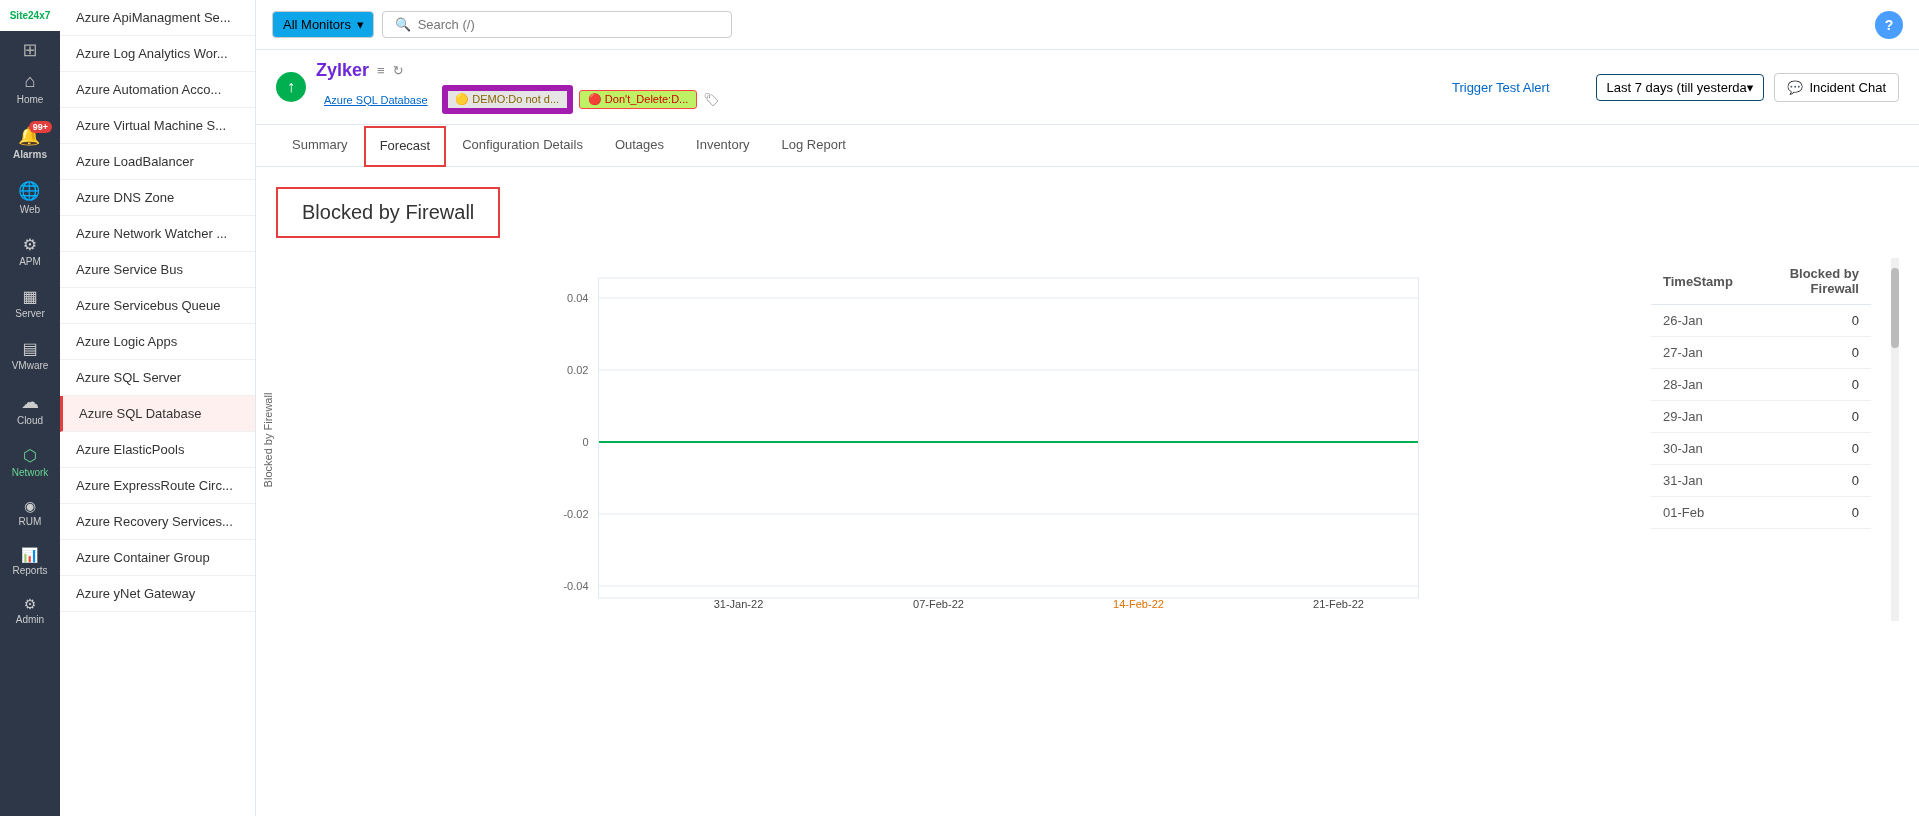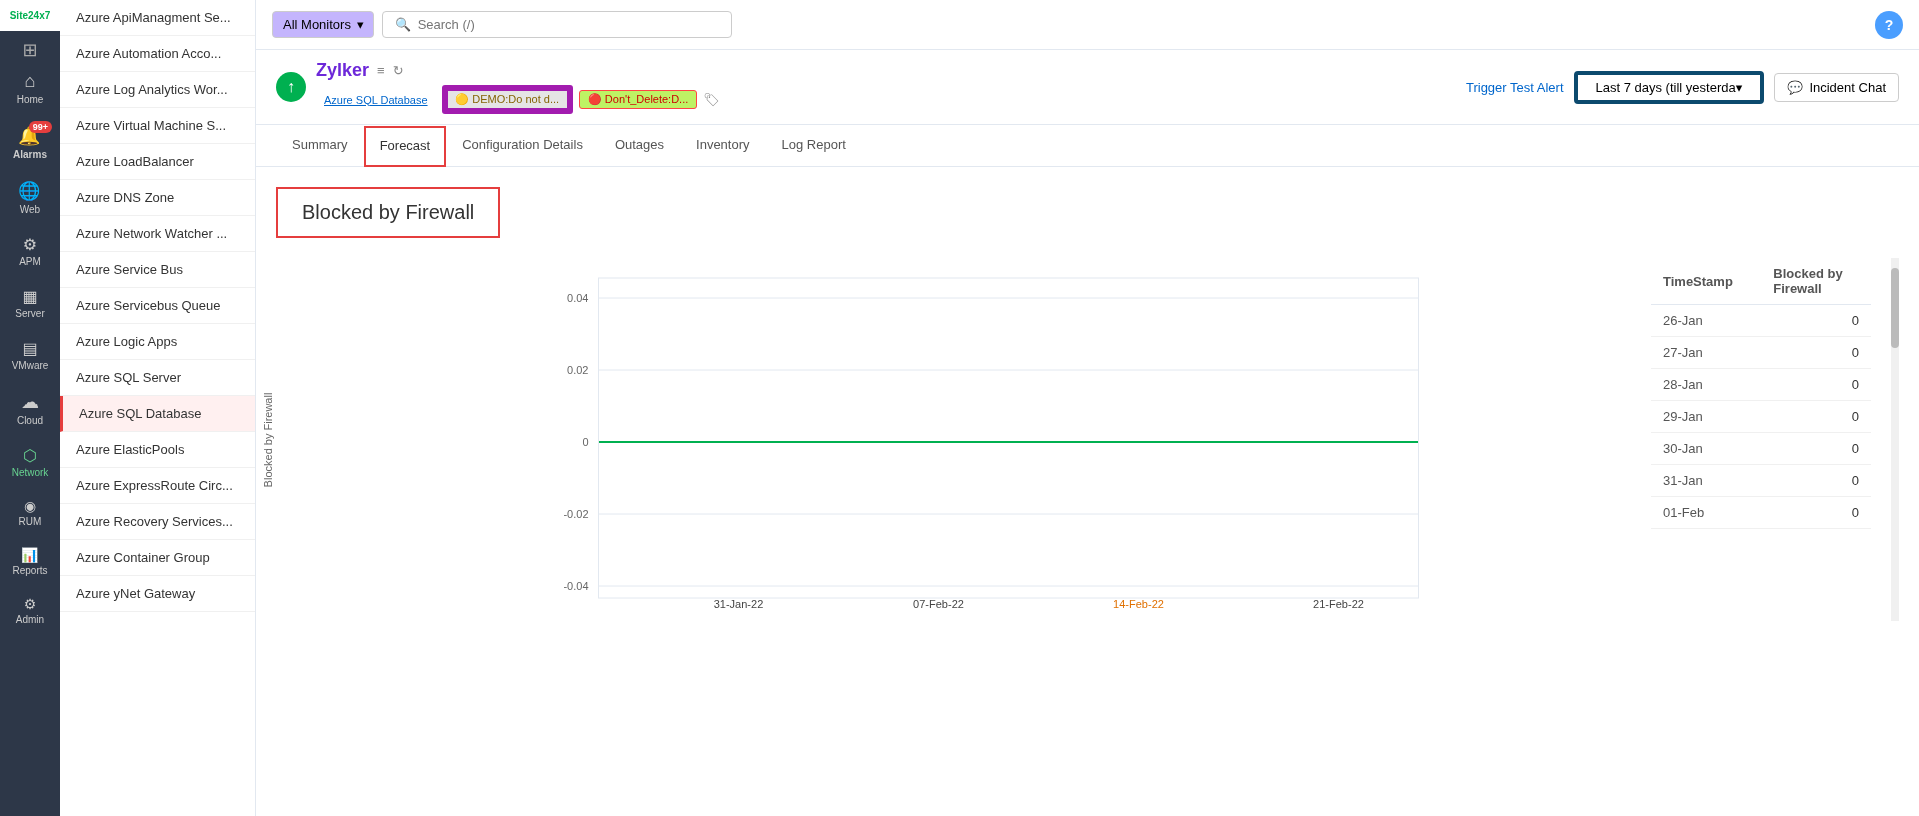--- a/index.html
+++ b/index.html
@@ -18,38 +18,38 @@
     .nav-list { width: 196px; background: #fff; border-right: 1px solid #e2e8f0; overflow-y: auto; flex-shrink: 0; }
     .nav-list-item { padding: 10px 16px; font-size: 13px; color: #333; cursor: pointer; border-bottom: 1px solid #f0f0f0; white-space: nowrap; overflow: hidden; text-overflow: ellipsis; }
     .nav-list-item.active { background: #fff0f0; border-left: 3px solid #e53e3e; color: #333; font-weight: 500; }
 
     
     .main { flex: 1; display: flex; flex-direction: column; overflow: hidden; background: #fff; }
 
     
     .topbar { display: flex; align-items: center; padding: 0 16px; height: 50px; background: #fff; border-bottom: 1px solid #e2e8f0; justify-content: space-between; flex-shrink: 0; }
     .topbar-left { display: flex; align-items: center; gap: 8px; }
-    .monitor-select { display: flex; align-items: center; gap: 6px; border: 1px solid #ccc; border-radius: 4px; padding: 5px 10px; font-size: 13px; background: #c4b5fd; cursor: pointer; }
+    .monitor-select { display: flex; align-items: center; gap: 6px; border: 1px solid #ccc; border-radius: 4px; padding: 5px 10px; font-size: 13px; background: #0ea5e9; cursor: pointer; }
     .search-box { display: flex; align-items: center; gap: 6px; border: 1px solid #ccc; border-radius: 4px; padding: 5px 12px; width: 350px; background: #fff; }
     .search-box input { border: none; outline: none; font-size: 13px; width: 100%; }
     .help-btn { width: 28px; height: 28px; border-radius: 50%; background: #4a9eff; color: #fff; display: flex; align-items: center; justify-content: center; font-weight: bold; font-size: 14px; cursor: pointer; }
 
     
     .monitor-header { display: flex; align-items: center; padding: 10px 20px; background: #fff; border-bottom: 1px solid #e2e8f0; flex-shrink: 0; justify-content: space-between; }
     .monitor-header-left { display: flex; align-items: center; gap: 10px; }
     .status-dot { width: 30px; height: 30px; border-radius: 50%; background: #00b050; display: flex; align-items: center; justify-content: center; color: #fff; font-size: 16px; }
     .monitor-name { font-size: 18px; font-weight: 600; color: #6d28d9; }
     .monitor-tags { display: flex; gap: 6px; align-items: center; flex-wrap: wrap; margin-top: 4px; }
     .tag { font-size: 11px; padding: 2px 8px; border-radius: 3px; }
     .tag-link { color: #0066cc; cursor: pointer; text-decoration: underline; }
     .tag-yellow { background: #e5e5e5; color: #856404; border: 6px solid #a21caf; }
     .tag-red { background: #bef264; color: #c00; border: 1px solid #f44; }
     .monitor-header-right { display: flex; align-items: center; gap: 10px; }
     .trigger-btn { color: #0066cc; cursor: pointer; font-size: 13px; text-decoration: none; }
-    .date-select { border: 4px solid #0c4a6e; border-radius: 4px; padding: 5px 18px; font-size: 13px; background: #fff; cursor: pointer; display: flex; align-items: center; gap: 6px; }
+    .date-select { border: 1px solid #0c4a6e; border-radius: 4px; padding: 5px 10px; font-size: 13px; background: #fff; cursor: pointer; display: flex; align-items: center; gap: 6px; margin-left: 36px; }
     .incident-chat-btn { border: 1px solid #ccc; border-radius: 4px; padding: 6px 12px; font-size: 13px; background: #fff; cursor: pointer; display: flex; align-items: center; gap: 6px; }
 
     
     .tabs { display: flex; align-items: center; padding: 0 20px; background: #fff; border-bottom: 1px solid #e2e8f0; flex-shrink: 0; }
     .tab { padding: 12px 16px; font-size: 13px; color: #555; cursor: pointer; border-bottom: 2px solid transparent; }
     .tab.active { color: #333; border-bottom: 2px solid transparent; background: #fff; outline: 2px solid #e53e3e; margin: 2px 2px 0; padding: 10px 14px; }
 
     
     .content { flex: 1; display: flex; overflow: hidden; }
     .content-main { flex: 1; overflow-y: auto; padding: 20px; }
@@ -59,21 +59,21 @@
 
     
     .chart-container { display: flex; gap: 20px; }
     .chart-wrapper { flex: 1; position: relative; }
     .chart-svg-area { width: 100%; height: 360px; }
     .chart-y-label { position: absolute; left: -55px; top: 50%; transform: translateY(-50%) rotate(-90deg); font-size: 11px; color: #666; white-space: nowrap; }
 
     
     .data-table { min-width: 220px; }
     .data-table table { width: 100%; border-collapse: collapse; font-size: 13px; }
-    .data-table th { color: #555; font-weight: 600; padding: 8px 12px; text-align: left; border-bottom: 1px solid #e2e8f0; }
+    .data-table th { color: #555; font-weight: 600; padding: 8px 12px; text-align: right; border-bottom: 1px solid #e2e8f0; }
     .data-table th:first-child { text-align: left; }
     .data-table td { padding: 8px 12px; color: #333; text-align: right; border-bottom: 1px solid #f0f0f0; }
     .data-table td:first-child { text-align: left; color: #555; }
 
     
     .scrollbar-track { width: 8px; background: #f0f0f0; display: flex; flex-direction: column; }
     .scrollbar-thumb { width: 8px; height: 80px; background: #bbb; border-radius: 4px; margin-top: 10px; }
 
     ::-webkit-scrollbar { width: 6px; }
     ::-webkit-scrollbar-track { background: #f0f0f0; }
@@ -130,22 +130,22 @@
     <span>Reports</span>
   </div>
   <div class="sidebar-item">
     <span class="icon" style="font-size:14px;">⚙</span>
     <span>Admin</span>
   </div>
 </div>
 
 <div class="nav-list">
   <div class="nav-list-item">Azure ApiManagment Se...</div>
+  <div class="nav-list-item">Azure Log Analytics Wor...</div>
   <div class="nav-list-item">Azure Automation Acco...</div>
-  <div class="nav-list-item">Azure Log Analytics Wor...</div>
   <div class="nav-list-item">Azure Virtual Machine S...</div>
   <div class="nav-list-item">Azure LoadBalancer</div>
   <div class="nav-list-item">Azure DNS Zone</div>
   <div class="nav-list-item">Azure Network Watcher ...</div>
   <div class="nav-list-item">Azure Service Bus</div>
   <div class="nav-list-item">Azure Servicebus Queue</div>
   <div class="nav-list-item">Azure Logic Apps</div>
   <div class="nav-list-item">Azure SQL Server</div>
   <div class="nav-list-item active">Azure SQL Database</div>
   <div class="nav-list-item">Azure ElasticPools</div>

